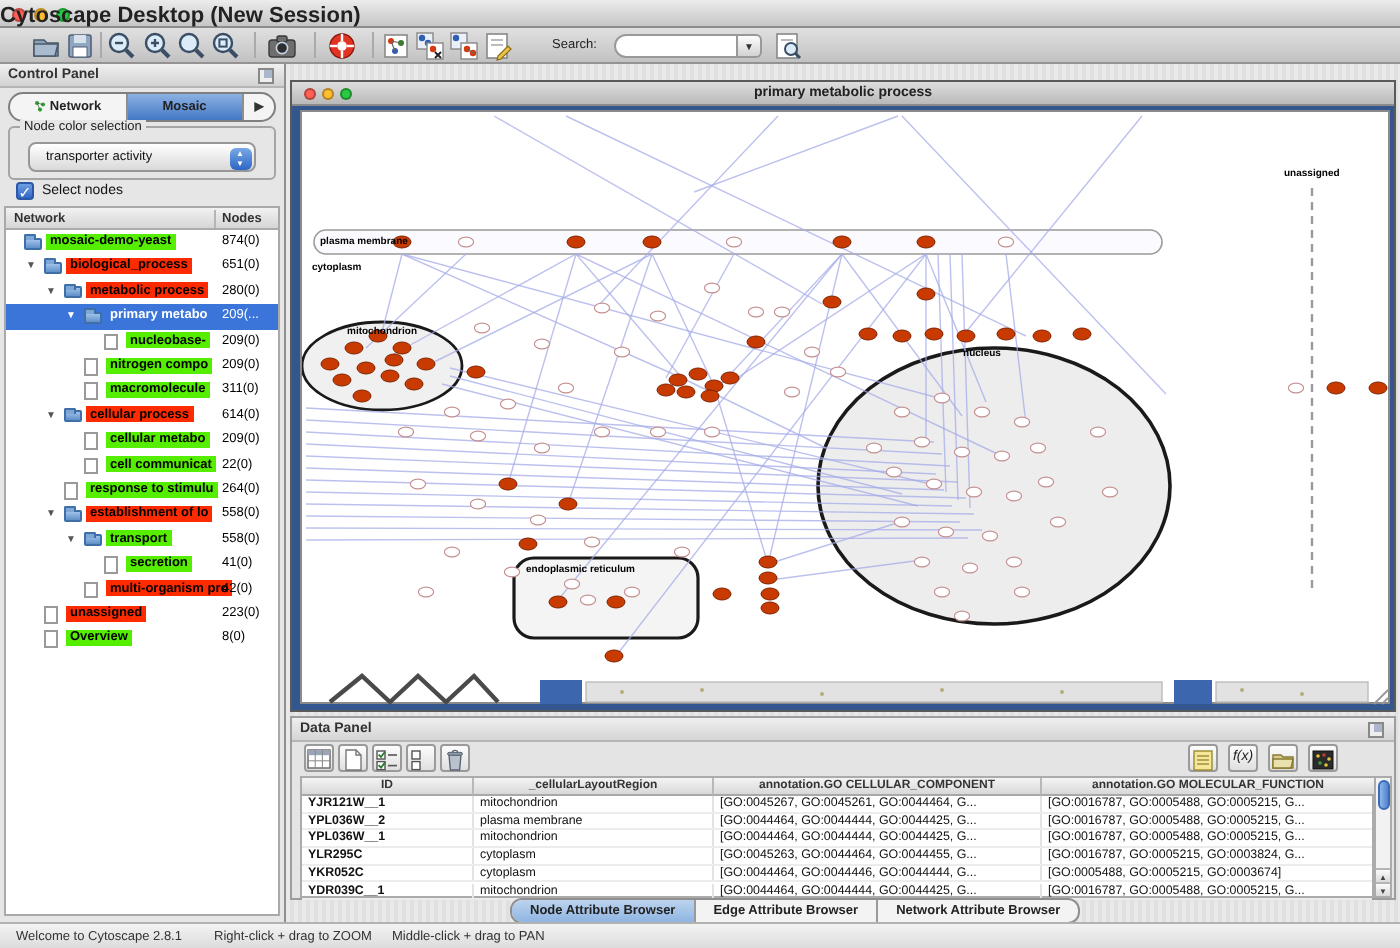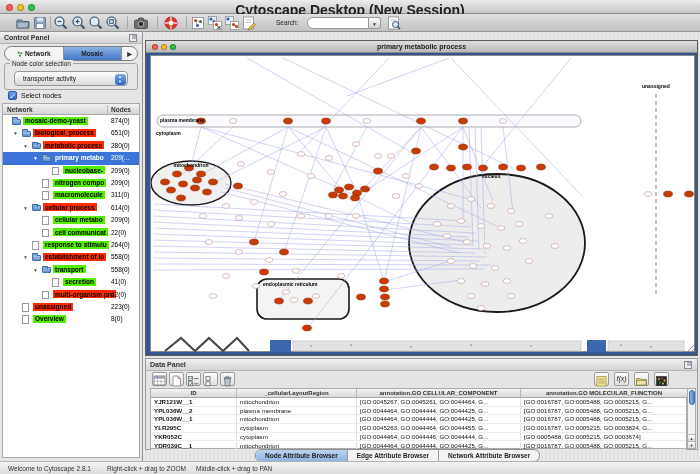--- a/index.html
+++ b/index.html
@@ -3,21 +3,21 @@
 <meta charset="utf-8">
 <style>
   * { box-sizing: border-box; margin: 0; padding: 0; }
   html,body { width:700px; height:474px; }
   body { font-family:"Liberation Sans", sans-serif; background:#D6D6D6; position:relative; overflow:hidden; }
 
   
   .titlebar { position:absolute; left:0; top:0; width:700px; height:14px;
     background:linear-gradient(#ECECEC,#C6C6C6); border-bottom:1px solid #8E8E8E; }
   .light { position:absolute; top:3.5px; width:7px; height:7px; border-radius:50%; border:0.5px solid rgba(0,0,0,.25); }
-  .titlebar .title { position:absolute; left:0; right:0; top:2px; text-align:center; font-size:14px; font-weight:bold; color:#222; }
+  .titlebar .title { position:absolute; left:0; right:0; top:2px; font-size:11px; font-weight:bold; color:#222; }
 
   
   .toolbar { position:absolute; left:0; top:14px; width:700px; height:18px;
     background:linear-gradient(#E0E0E0,#C2C2C2); border-bottom:1px solid #939393; }
   .tbtn { position:absolute; top:1px; width:16px; height:16px; }
   .tsep { position:absolute; top:2px; width:1px; height:13px; background:#AAA; }
   .search-label { position:absolute; top:5px; font-size:6.5px; color:#222; }
   .search-input { position:absolute; top:3px; height:12px; width:62px; border:1px solid #999; border-radius:6px 0 0 6px; font-size:6.5px; padding:0 4px; background:#FFF; outline:none; }
   .search-combo { position:absolute; top:3px; width:12px; height:12px; background:linear-gradient(#FDFDFD,#D2D2D2); border:1px solid #999; border-left:none; border-radius:0 3px 3px 0; font-size:5px; text-align:center; line-height:12px; color:#333; }
 

